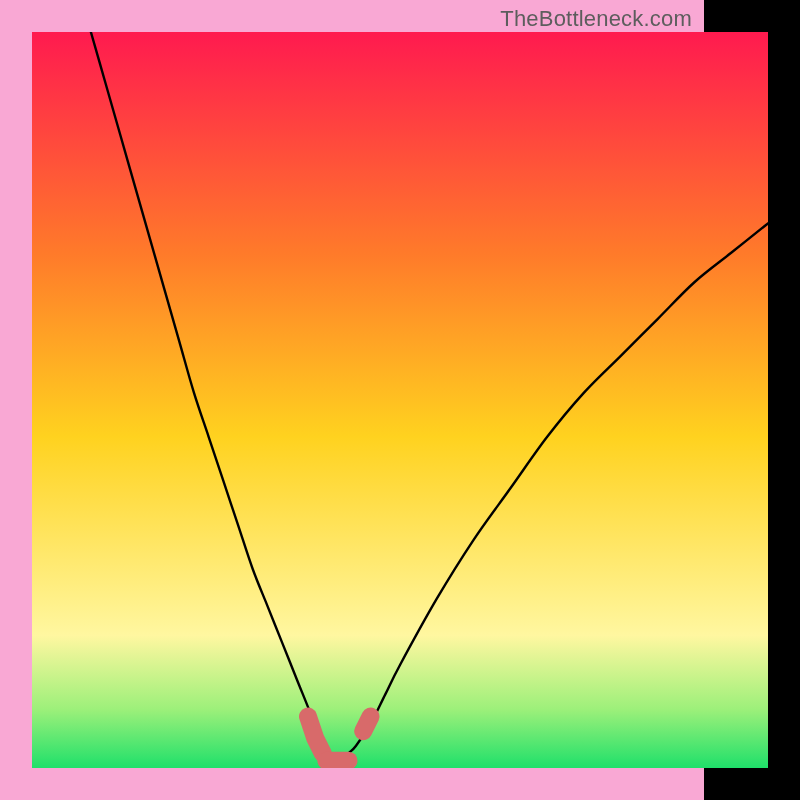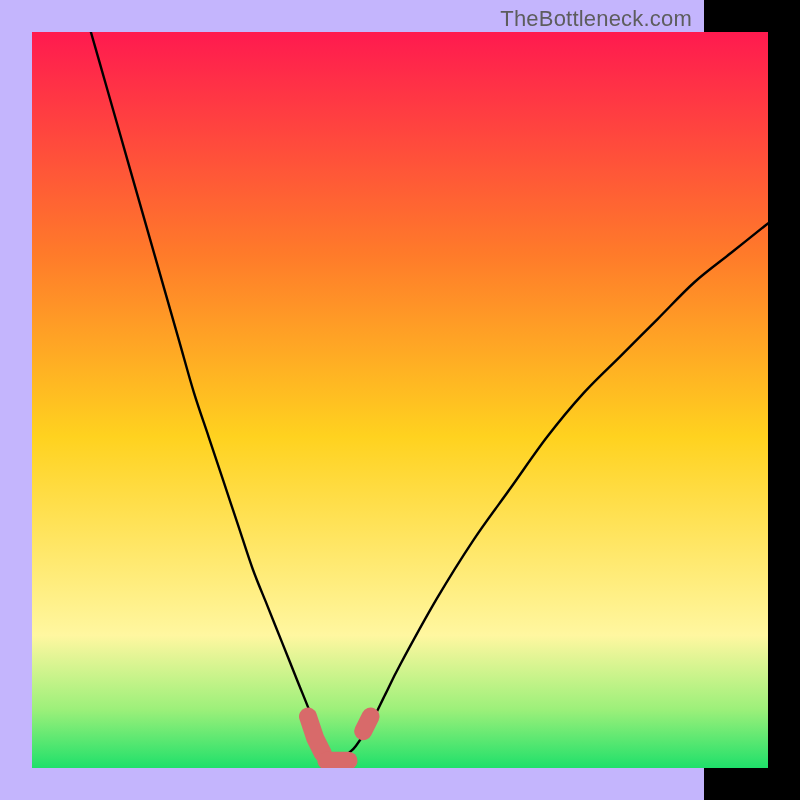--- a/index.html
+++ b/index.html
@@ -10,21 +10,21 @@
     background: #000;
     overflow: hidden;
     font-family: Arial, Helvetica, sans-serif;
   }
   .frame {
     position: absolute;
     top: 0;
     left: 0;
     width: 704px;
     height: 800px;
-    background: #c4b5fd;
+    background: #f9a8d4;
   }
   .watermark {
     position: absolute;
     top: 6px;
     right: 12px;
     color: #5d5d5d;
     font-size: 22px;
     font-weight: 400;
     letter-spacing: 0.2px;
     z-index: 10;

